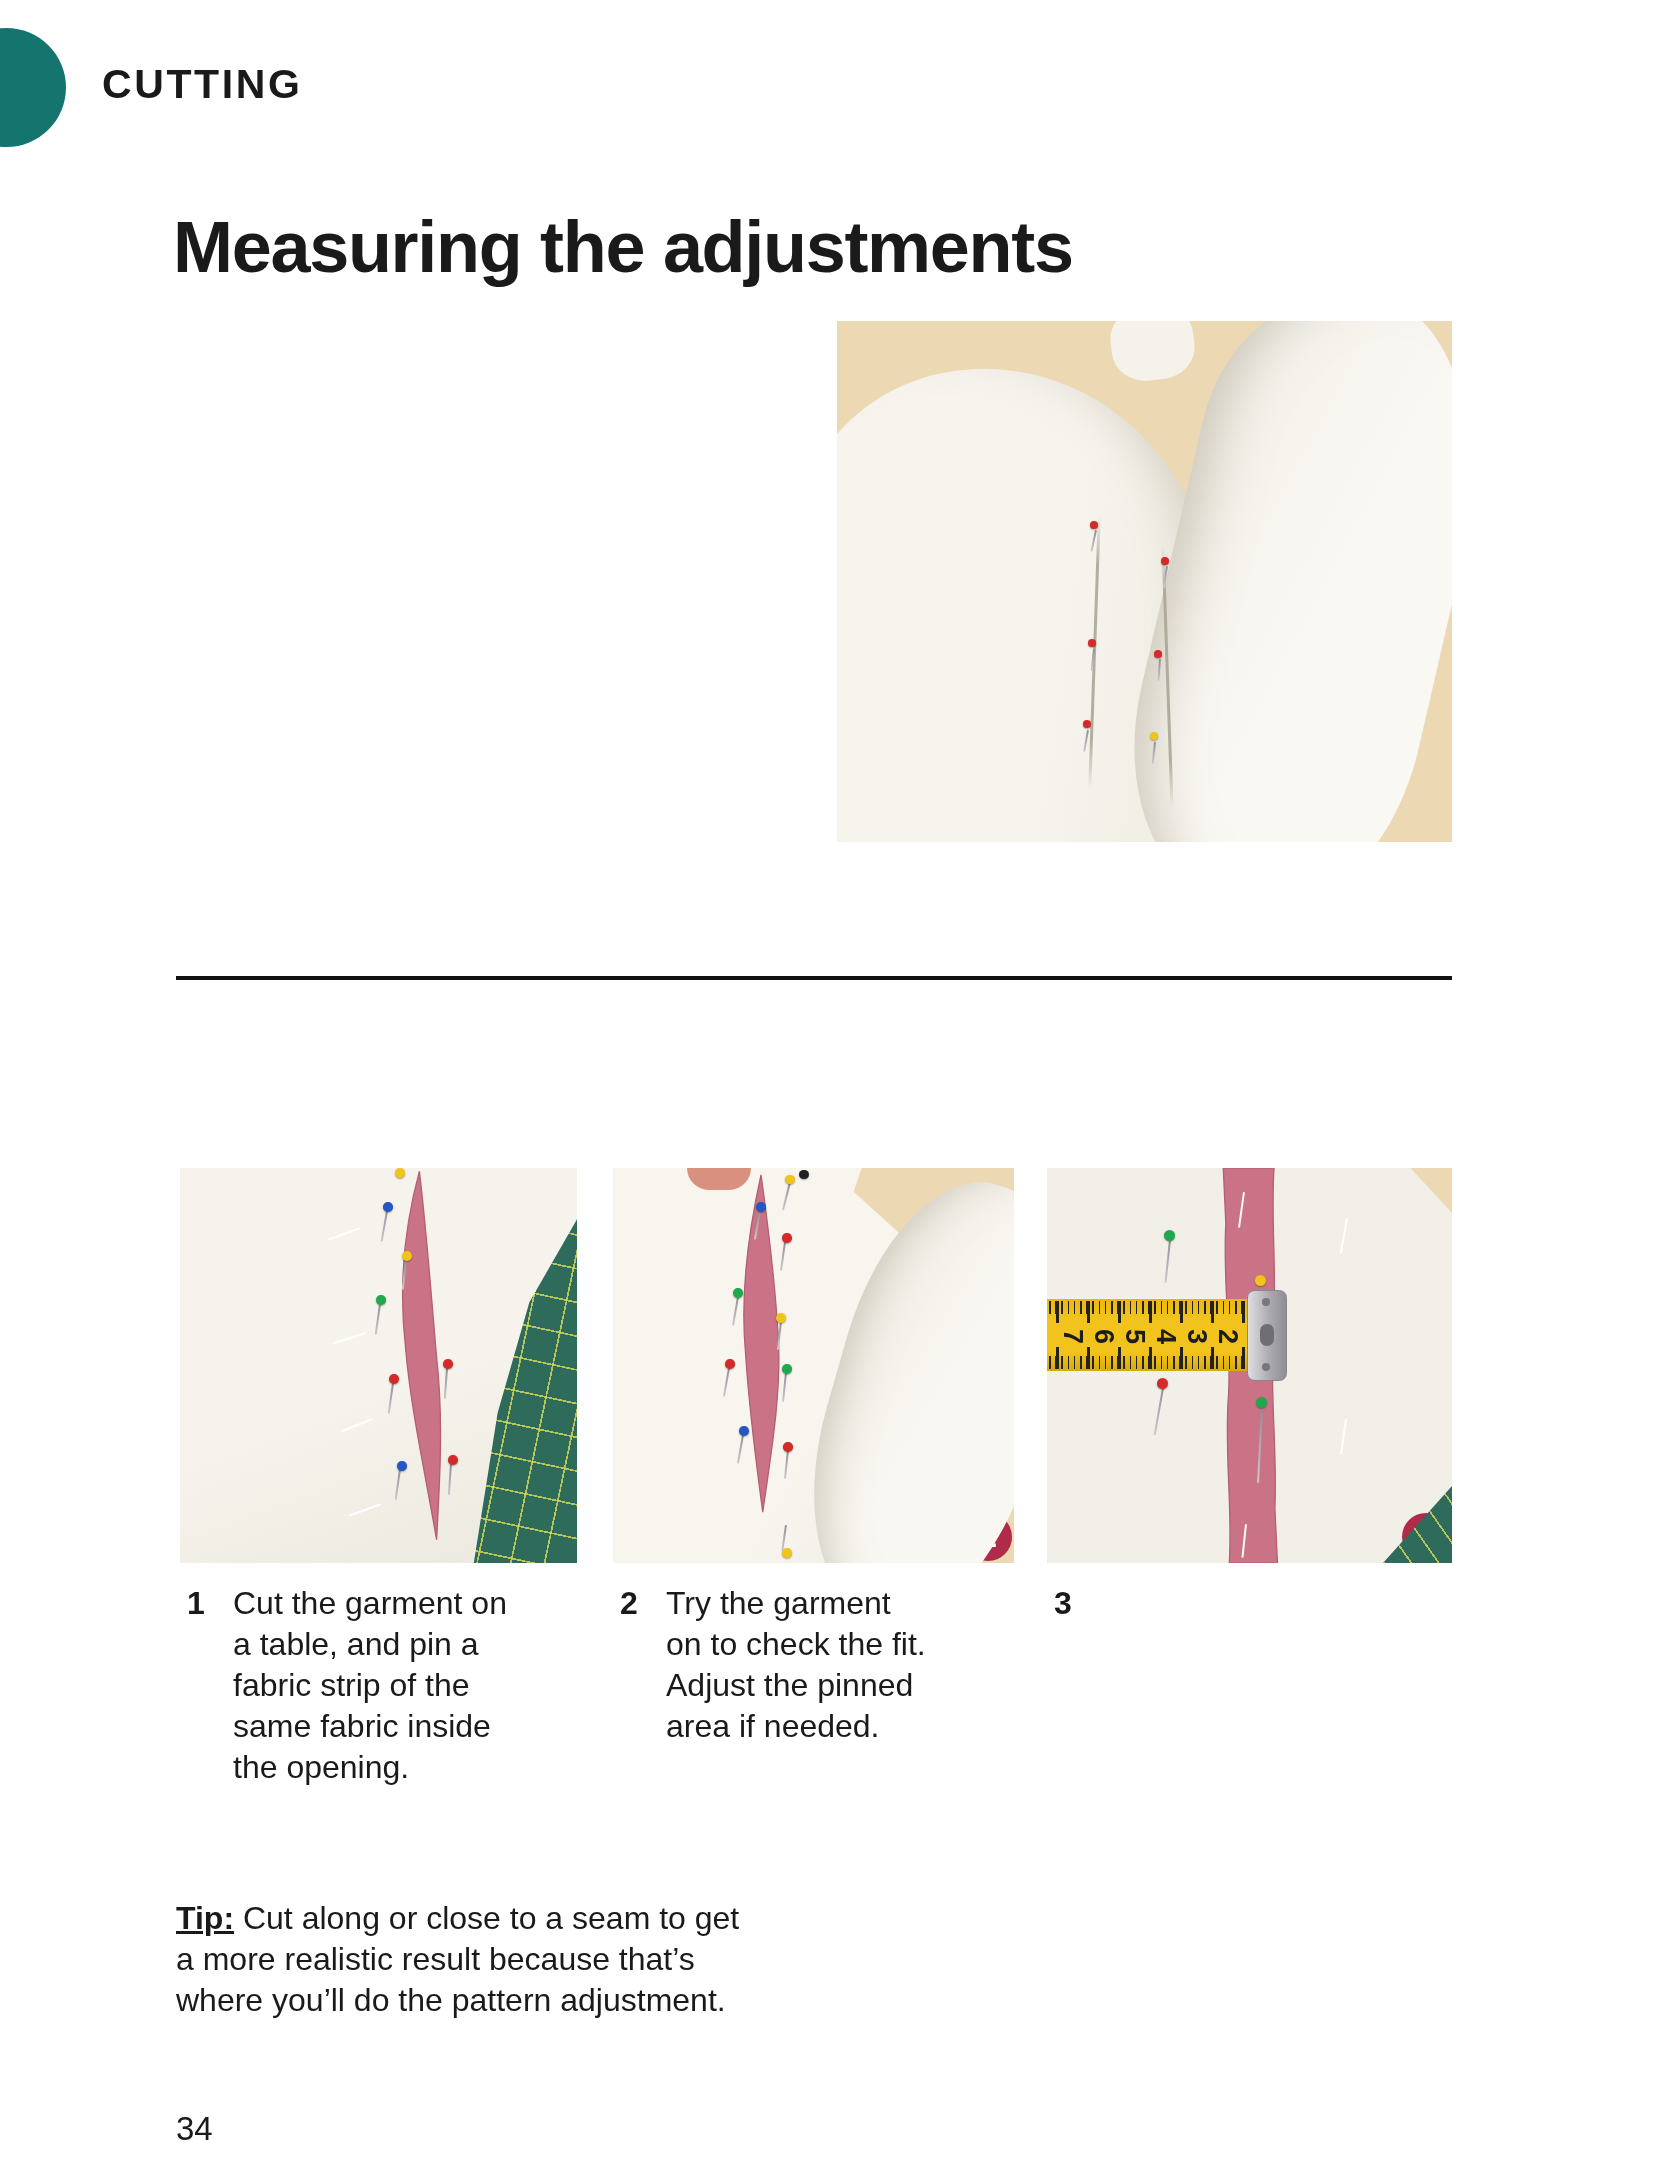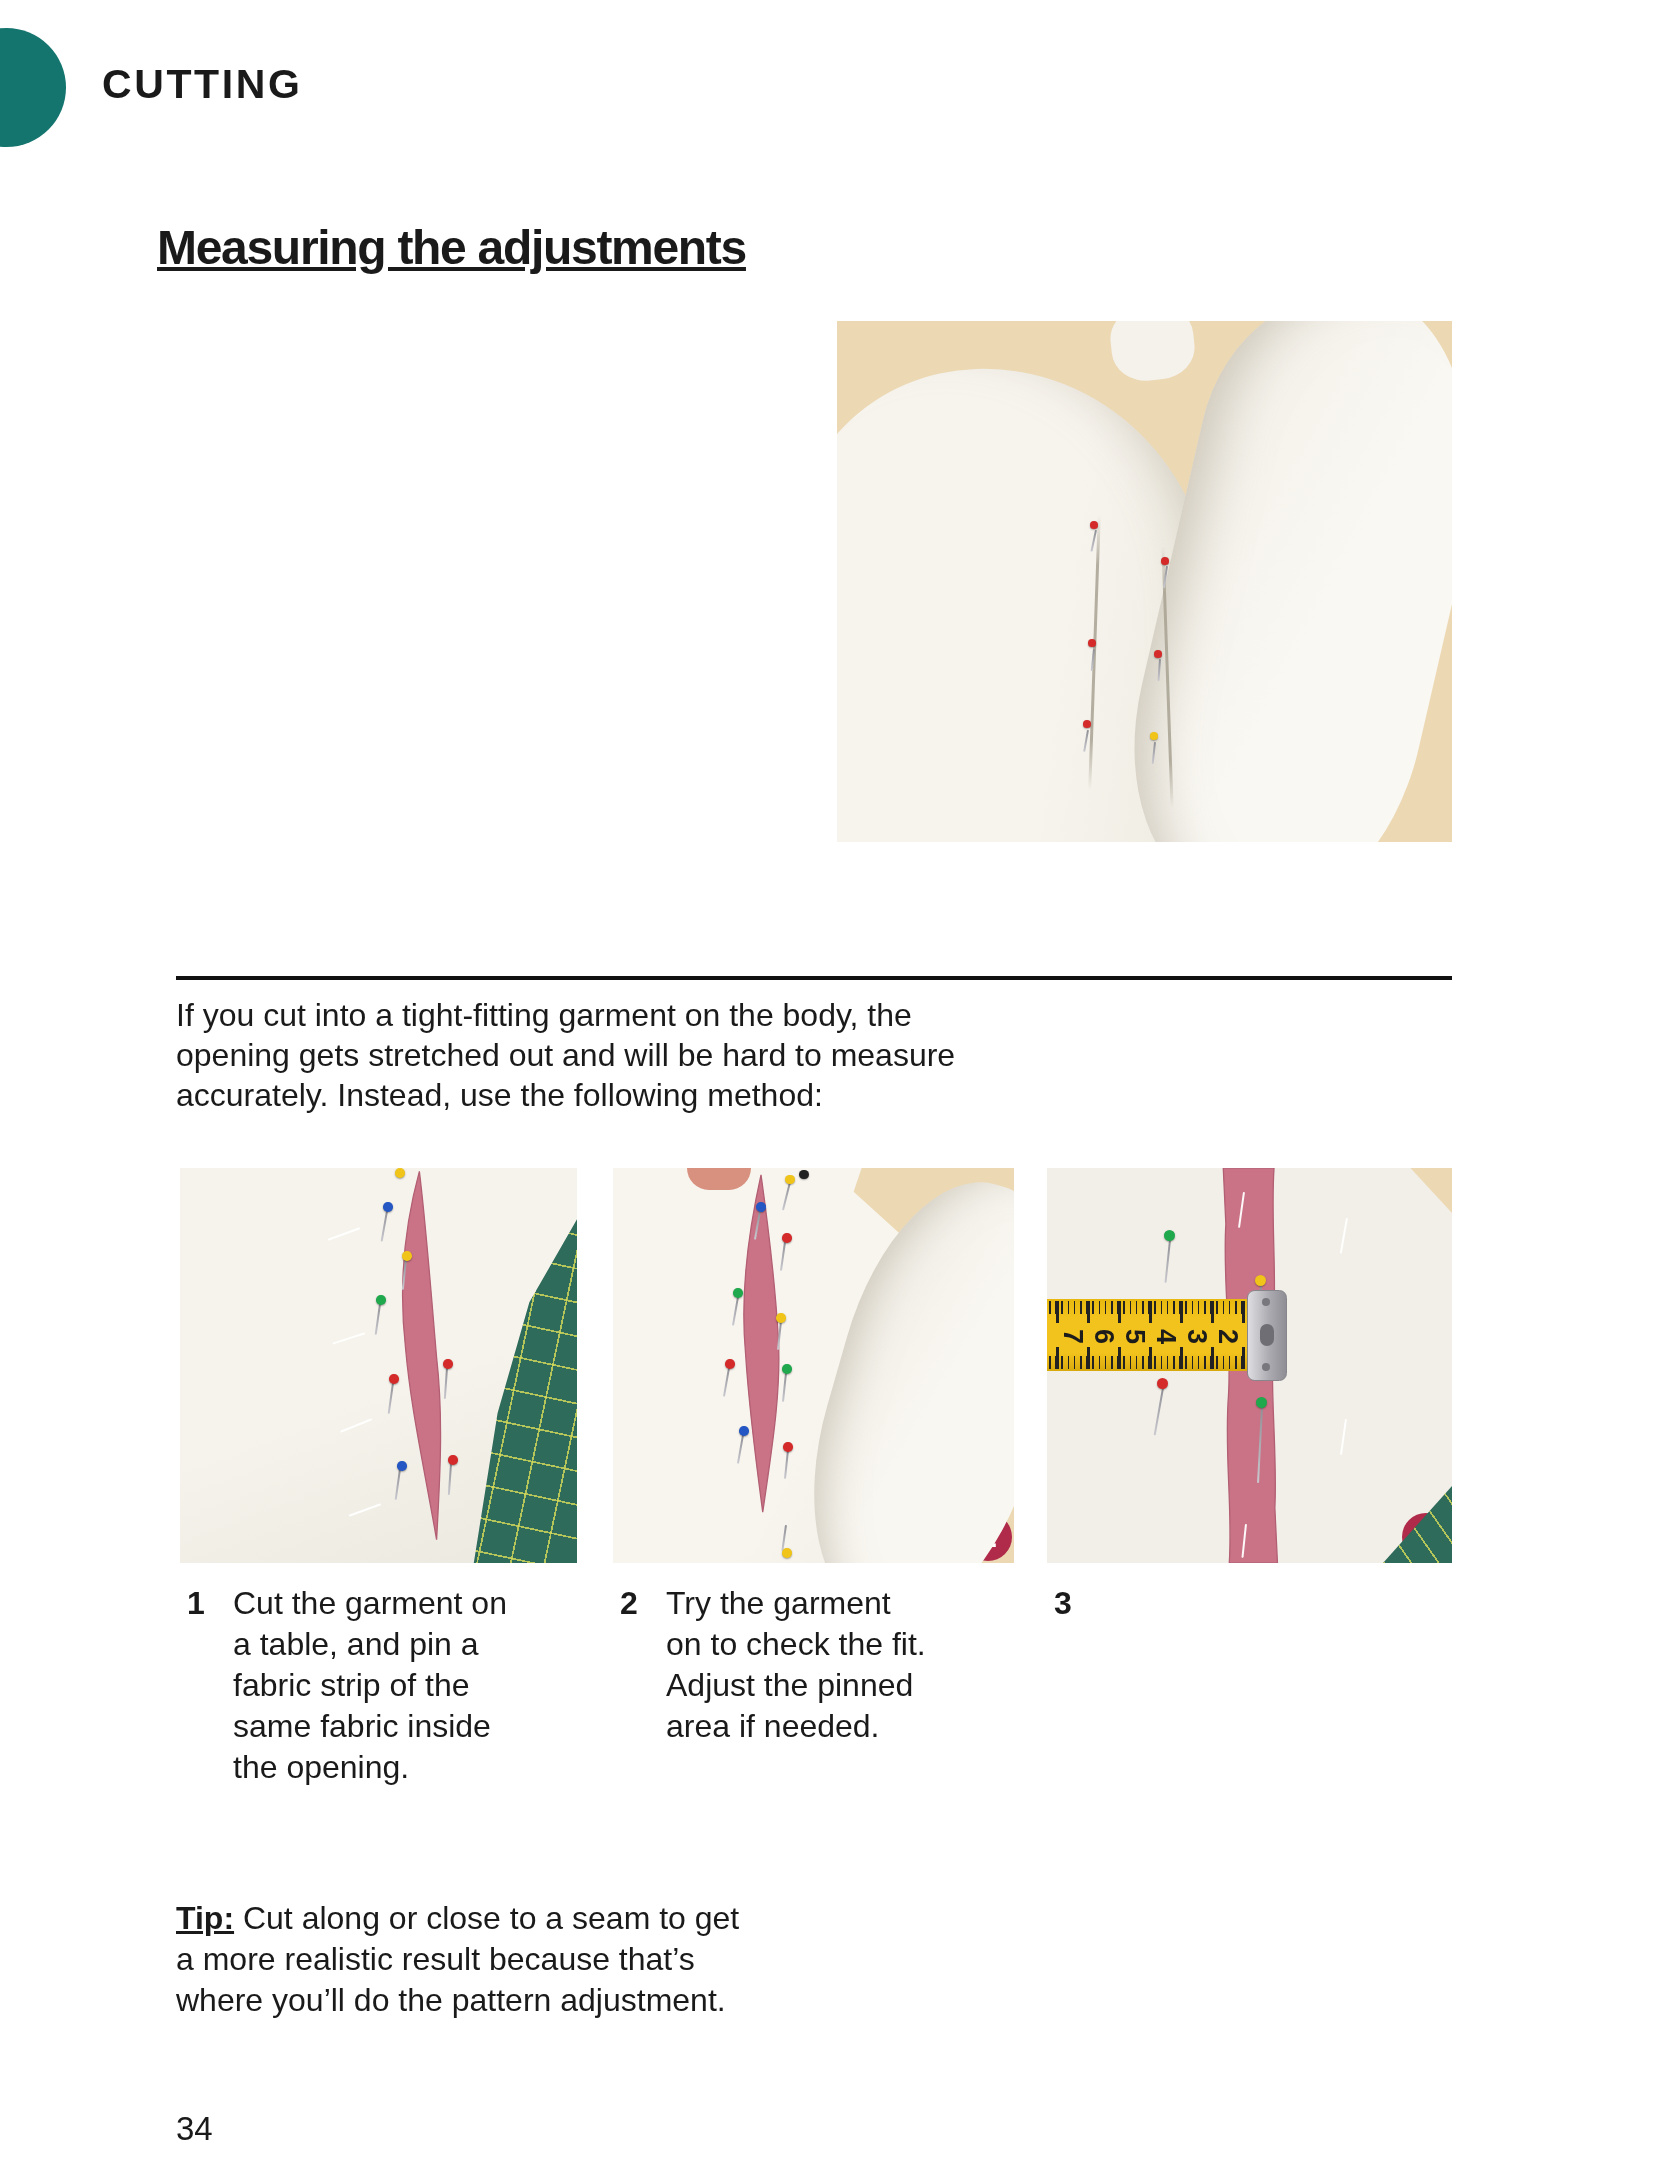--- a/index.html
+++ b/index.html
@@ -4,21 +4,21 @@
 <style>
   html,body{margin:0;padding:0;}
   body{width:1674px;height:2180px;position:relative;background:#fff;
        font-family:"Liberation Sans","DejaVu Sans",sans-serif;color:var(--ink,#1a1a1a);}
   .page{position:absolute;inset:0;overflow:hidden;}
 
   
   .teal-circle{position:absolute;left:-53px;top:28px;width:119px;height:119px;border-radius:50%;background:var(--teal);}
   .kicker{position:absolute;left:102px;top:62px;font-size:41px;font-weight:bold;letter-spacing:2.6px;line-height:45px;}
 
-  .title{position:absolute;left:157px;top:208px;margin:0;font-size:48px;font-weight:bold;letter-spacing:-1.3px;line-height:79px;text-decoration:underline;}
+  .title{position:absolute;left:173px;top:208px;margin:0;font-size:72px;font-weight:bold;letter-spacing:-1.3px;line-height:79px;}
   .intro{position:absolute;left:176px;top:315px;margin:0;font-size:32px;line-height:40px;white-space:pre-line;width:602px;}
 
   
   .photo{position:absolute;overflow:hidden;background:var(--beige);}
   .badge{position:absolute;right:1.7px;bottom:1.7px;width:48px;height:48px;border-radius:50%;background:var(--badge_red);
          color:#fff;font-weight:bold;font-size:31px;display:flex;align-items:center;justify-content:center;}
   .pin{position:absolute;width:9.5px;height:9.5px;border-radius:50%;box-shadow:0 0.9px 1.7px rgba(0,0,0,.35);z-index:6;}
   .needle{position:absolute;width:1.7px;background:linear-gradient(180deg,#8f8f96,#c9c9cf);z-index:5;transform-origin:top center;border-radius:0.9px;}
   .needle.white{background:rgba(255,255,255,.95);}
 
@@ -115,23 +115,20 @@
     <i class="needle" style="left:317px;top:421px;height:22.4px;transform:rotate(6deg);"></i>
     <i class="pin" style="left:253px;top:200px;width:7.7px;height:7.7px;background:var(--pin_red);"></i>
     <i class="pin" style="left:324px;top:236px;width:7.7px;height:7.7px;background:var(--pin_red);"></i>
     <i class="pin" style="left:251px;top:318px;width:7.7px;height:7.7px;background:var(--pin_red);"></i>
     <i class="pin" style="left:317px;top:329px;width:7.7px;height:7.7px;background:var(--pin_red);"></i>
     <i class="pin" style="left:246px;top:399px;width:7.7px;height:7.7px;background:var(--pin_red);"></i>
     <i class="pin" style="left:313px;top:411px;width:7.7px;height:7.7px;background:var(--pin_yellow);"></i>
   </div>
 
   <div class="sec-rule"></div>
-  <p class="sec-body">If you cut into a tight-fitting garment on the body, the
-opening gets stretched out and will be hard to measure
-accurately. Instead, use the following method:</p>
 
   <div class="photo p1">
     <div class="mat mat1"></div>
     <div class="garment1"></div>
     <svg class="lens" width="397" height="395" viewBox="0 0 461 459">
       <path d="M278,4 C260,70 254,140 262,210 C268,280 284,350 298,432 C302,360 306,290 298,220 C292,150 286,70 278,4 Z" fill="var(--pink)" stroke="#b25e73" stroke-width="1.5"></path>
     </svg>
     <i class="needle white" style="left:179px;top:60px;height:34px;transform:rotate(70deg);"></i>
     <i class="needle white" style="left:184px;top:165px;height:34px;transform:rotate(72deg);"></i>
     <i class="needle white" style="left:191px;top:251px;height:34px;transform:rotate(68deg);"></i>

